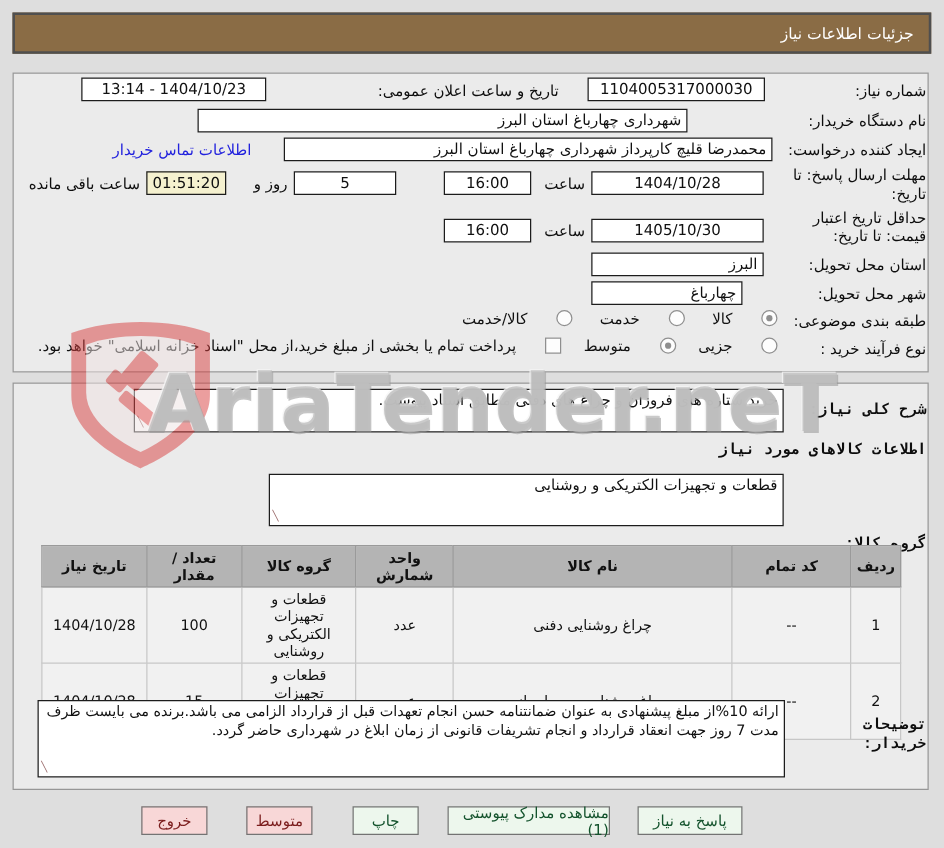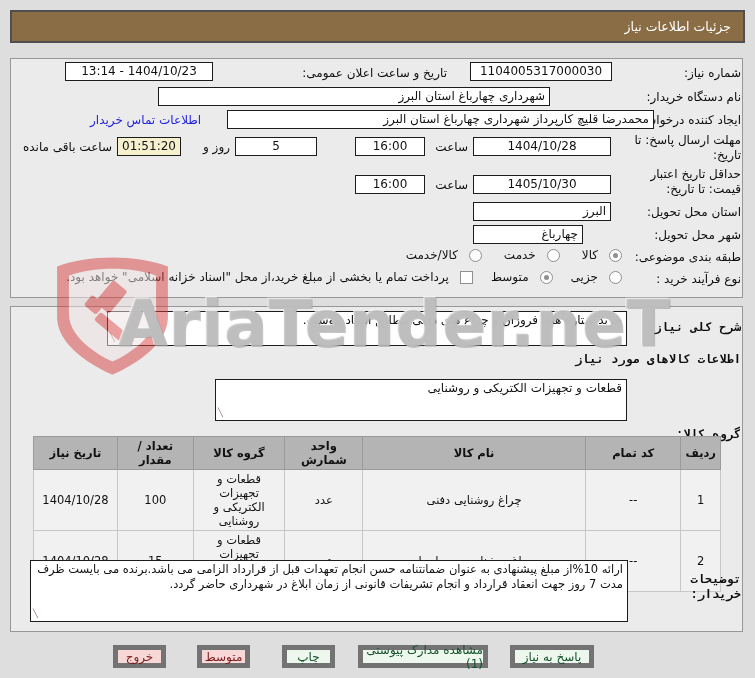--- a/index.html
+++ b/index.html
@@ -20,21 +20,21 @@
   .lbl.wrap { white-space:normal; text-align:right; line-height:15px; }
   .lbl.b { font-weight:bold;font-family:Liberation Mono, monospace; }
   .inp {
     position:absolute; background:#fff; border:1px solid #1c1c1c; height:19px;
     line-height:17px; padding:0 4px; overflow:hidden; white-space:nowrap;
   }
   .inp.center { text-align:center; }
   .inp.cream { background:#f5f1cf; }
   .link { position:absolute; color:#2222dd; white-space:nowrap; cursor:pointer; }
   .optrow { position:absolute; display:flex; align-items:center; gap:22px; }
-  .opt { display:flex; align-items:flex-end; gap:11px; white-space:nowrap; }
+  .opt { display:flex; align-items:flex-start; gap:23px; white-space:nowrap; }
   .radio {
     width:13px; height:13px; border-radius:50%; background:#fdfdfd;
     border:1px solid #8f8f8f; display:inline-flex; align-items:center; justify-content:center; flex:0 0 auto;
   }
   .radio .dot { width:5px; height:5px; border-radius:50%; background:transparent; }
   .radio.sel .dot { background:#8f8f8f; }
   .checkbox {
     width:13px; height:13px; background:#fdfdfd; border:1px solid #8f8f8f; flex:0 0 auto;
   }
   .tbox {
@@ -47,21 +47,21 @@
     border-collapse:collapse; background:#f1f1f1; font-size:11.5px;
     border:1px solid #9a9a9a;
   }
   table.items th {
     background:#b4b4b4; font-weight:bold; height:30px; border:1px solid #9a9a9a; padding:2px 4px; text-align:center;
   }
   table.items td {
     height:45px; border:1px solid #c7c7c7; padding:2px 4px; text-align:center; line-height:14px;
   }
   .btn {
-    position:absolute; top:645px; height:23px; border:5px solid #737373;
+    position:absolute; top:645px; height:23px; border:1px solid #737373;
     display:flex; align-items:center; justify-content:center; font-size:12px; cursor:pointer;
   }
   .btn.green { background:#edf7ed; color:#14532d; }
   .btn.pink  { background:#f8d7d7; color:#7b1d1d; }
   
   .wm { position:absolute; pointer-events:none; z-index:50; }
   .wm-text {
     left:118px; top:287px; direction:ltr; font-weight:bold; font-size:64px; letter-spacing:1px;
     color:rgba(190,190,190,0.78);
     text-shadow:1px 1px 0 rgba(150,150,150,0.55), -1px -1px 0 rgba(245,245,245,0.8);
@@ -80,41 +80,41 @@
 
 <span class="lbl" style="right:14px; top:66px;">شماره نیاز:</span>
 <div class="inp center" style="left:470px; top:62px; width:142px;">1104005317000030</div>
 <span class="lbl" style="right:308px; top:66px;">تاریخ و ساعت اعلان عمومی:</span>
 <div class="inp center" style="left:65px; top:62px; width:148px;">1404/10/23 - 13:14</div>
 
 <span class="lbl" style="right:14px; top:90px;">نام دستگاه خریدار:</span>
 <div class="inp" style="left:158px; top:87px; width:392px;">شهرداری چهارباغ استان البرز</div>
 
 <span class="lbl" style="right:14px; top:113px;">ایجاد کننده درخواست:</span>
-<div class="inp" style="left:227px; top:110px; width:427px;">محمدرضا قلیچ کارپرداز شهرداری چهارباغ استان البرز</div>
+<div class="inp" style="left:227px; top:110px; width:391px;">محمدرضا قلیچ کارپرداز شهرداری چهارباغ استان البرز</div>
 <span class="link" style="left:90px; top:113px;text-align:center;">اطلاعات تماس خریدار</span>
 
 <span class="lbl wrap" style="right:14px; top:133px; width:112px;">مهلت ارسال پاسخ: تا تاریخ:</span>
 <div class="inp center" style="left:473px; top:137px; width:138px;">1404/10/28</div>
 <span class="lbl" style="right:287px; top:140px;">ساعت</span>
 <div class="inp center" style="left:355px; top:137px; width:70px;">16:00</div>
 <div class="inp center" style="left:235px; top:137px; width:82px;">5</div>
 <span class="lbl" style="right:525px; top:140px;">روز و</span>
 <div class="inp center cream" style="left:117px; top:137px; width:64px;">01:51:20</div>
 <span class="lbl" style="right:643px; top:140px;">ساعت باقی مانده</span>
 
 <span class="lbl wrap" style="right:14px; top:167px; width:112px;">حداقل تاریخ اعتبار قیمت: تا تاریخ:</span>
 <div class="inp center" style="left:473px; top:175px; width:138px;">1405/10/30</div>
 <span class="lbl" style="right:287px; top:178px;">ساعت</span>
 <div class="inp center" style="left:355px; top:175px; width:70px;">16:00</div>
 
 <span class="lbl" style="right:14px; top:205px;">استان محل تحویل:</span>
 <div class="inp" style="left:473px; top:202px; width:138px;">البرز</div>
 <span class="lbl" style="right:14px; top:228px;">شهر محل تحویل:</span>
-<div class="inp" style="left:473px; top:225px; width:110px;">چهارباغ</div>
+<div class="inp" style="left:473px; top:225px; width:121px;">چهارباغ</div>
 
 <span class="lbl" style="right:14px; top:250px;">طبقه بندی موضوعی:</span>
 <div class="optrow" style="right:133px; top:248px;">
   <span class="opt">
     <span class="radio sel">
         <span class="dot"></span>
       </span>
     <span>کالا</span>
   </span>
   <span class="opt">

